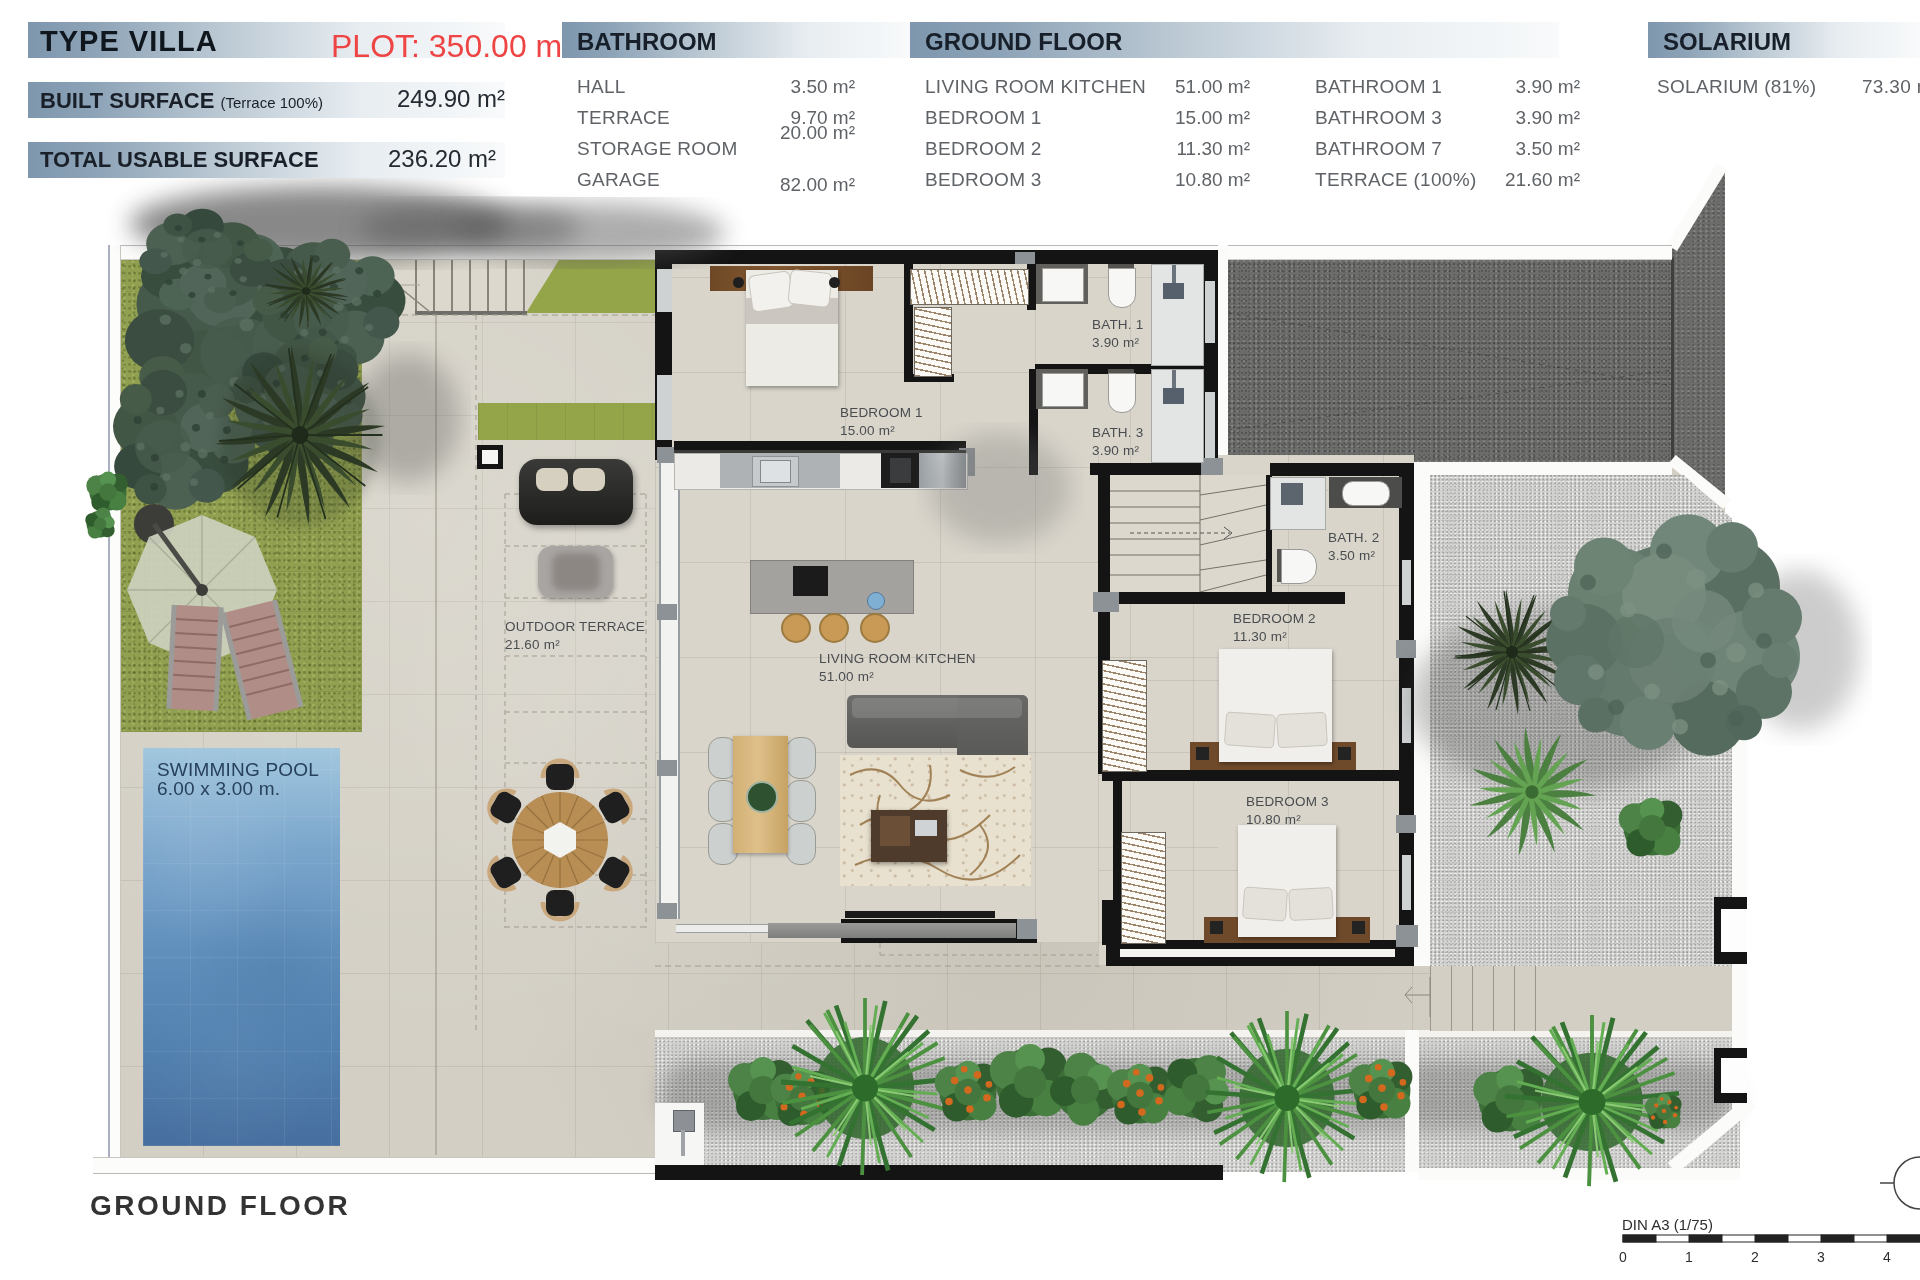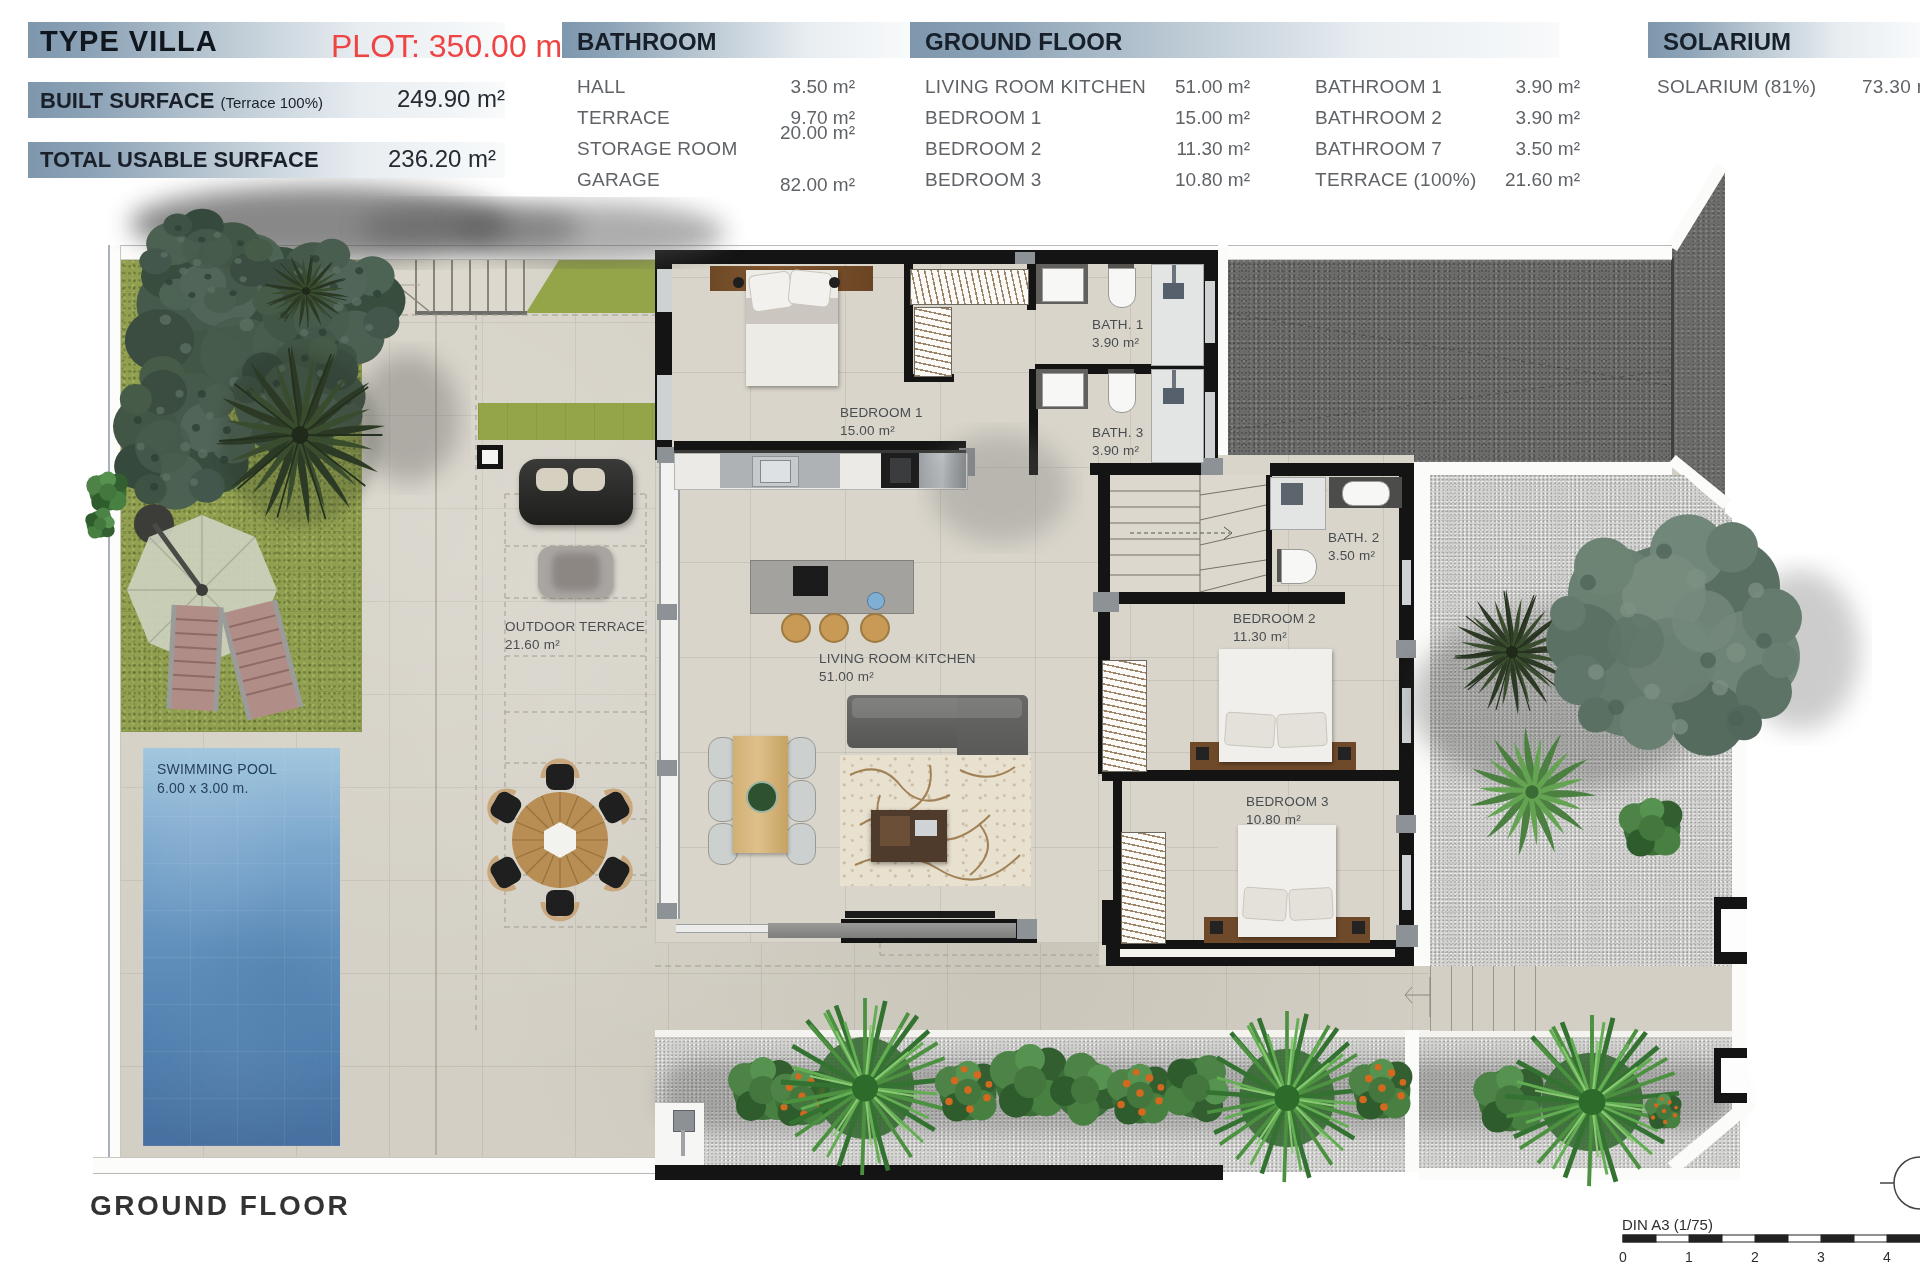--- a/index.html
+++ b/index.html
@@ -37,21 +37,21 @@
 <div class="a hlbl" style="left:925px;top:76px;">LIVING ROOM KITCHEN</div>
 <div class="a hval" style="left:1120px;top:76px;width:130px;">51.00 m²</div>
 <div class="a hlbl" style="left:925px;top:107px;">BEDROOM 1</div>
 <div class="a hval" style="left:1120px;top:107px;width:130px;">15.00 m²</div>
 <div class="a hlbl" style="left:925px;top:138px;">BEDROOM 2</div>
 <div class="a hval" style="left:1120px;top:138px;width:130px;">11.30 m²</div>
 <div class="a hlbl" style="left:925px;top:169px;">BEDROOM 3</div>
 <div class="a hval" style="left:1120px;top:169px;width:130px;">10.80 m²</div>
 <div class="a hlbl" style="left:1315px;top:76px;">BATHROOM 1</div>
 <div class="a hval" style="left:1450px;top:76px;width:130px;">3.90 m²</div>
-<div class="a hlbl" style="left:1315px;top:107px;">BATHROOM 2</div>
+<div class="a hlbl" style="left:1315px;top:107px;">BATHROOM 3</div>
 <div class="a hval" style="left:1450px;top:107px;width:130px;">3.90 m²</div>
 <div class="a hlbl" style="left:1315px;top:138px;">BATHROOM 7</div>
 <div class="a hval" style="left:1450px;top:138px;width:130px;">3.50 m²</div>
 <div class="a hlbl" style="left:1315px;top:169px;">TERRACE (100%)</div>
 <div class="a hval" style="left:1450px;top:169px;width:130px;">21.60 m²</div>
 
 <div class="a hbar" style="left:1648px;top:22px;width:272px;height:36px;"></div>
 <div class="a" style="left:1663px;top:28px;font-size:24px;font-weight:bold;color:#17202a;">SOLARIUM</div>
 <div class="a hlbl" style="left:1657px;top:76px;">SOLARIUM (81%)</div>
 <div class="a hlbl" style="left:1862px;top:76px;">73.30 m²</div>
@@ -94,21 +94,21 @@
 
 <div class="a" style="left:143px;top:748px;width:197px;height:398px;
 background:linear-gradient(180deg,#a2c7de 0%,#7ba6cc 25%,#6190bd 50%,#5180af 75%,#476f9f 100%);"></div>
 <div class="a" style="left:143px;top:748px;width:197px;height:398px;opacity:.5;background:
 repeating-linear-gradient(90deg,rgba(255,255,255,.14) 0 1px,transparent 1px 47px),
 repeating-linear-gradient(0deg,rgba(255,255,255,.14) 0 1px,transparent 1px 47px);"></div>
 <div class="a" style="left:143px;top:748px;width:197px;height:398px;opacity:.35;background:
 radial-gradient(circle at 30% 25%,rgba(255,255,255,.25),transparent 30%),
 radial-gradient(circle at 70% 55%,rgba(20,50,90,.2),transparent 35%),
 radial-gradient(circle at 45% 80%,rgba(255,255,255,.12),transparent 30%);"></div>
-<div class="a" style="left:157px;top:760px;width:180px;color:#27415c;font-size:14px;letter-spacing:.2px;line-height:19px;">SWIMMING POOL<br>6.00 x 3.00 m.</div>
+<div class="a" style="left:157px;top:760px;width:180px;color:#27415c;font-size:19px;letter-spacing:.2px;line-height:19px;">SWIMMING POOL<br>6.00 x 3.00 m.</div>
 
 <div class="a" style="left:1228px;top:258px;width:444px;height:204px;background:#6c6c6b;
 background-image:radial-gradient(circle at 25% 35%,rgba(40,40,40,.32) 0 .8px,transparent 1.4px),
 radial-gradient(circle at 70% 65%,rgba(195,195,195,.3) 0 .8px,transparent 1.4px),
 radial-gradient(circle at 50% 15%,rgba(30,30,30,.3) 0 .7px,transparent 1.3px);
 background-size:5px 4px,6px 5px,4px 6px;"></div>
 <svg class="a" style="left:1228px;top:258px;" width="444" height="204">
 <path d="M0 55 L444 128 M0 172 L444 112" stroke="rgba(25,25,25,.35)" stroke-width="1" stroke-dasharray="4 5" fill="none"></path>
   </svg>
 

